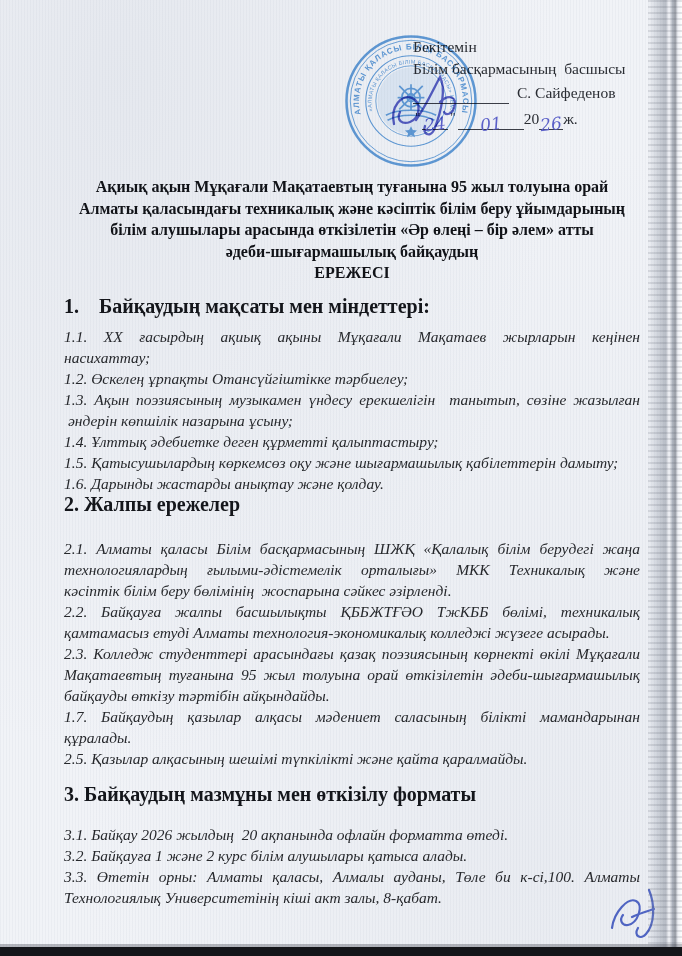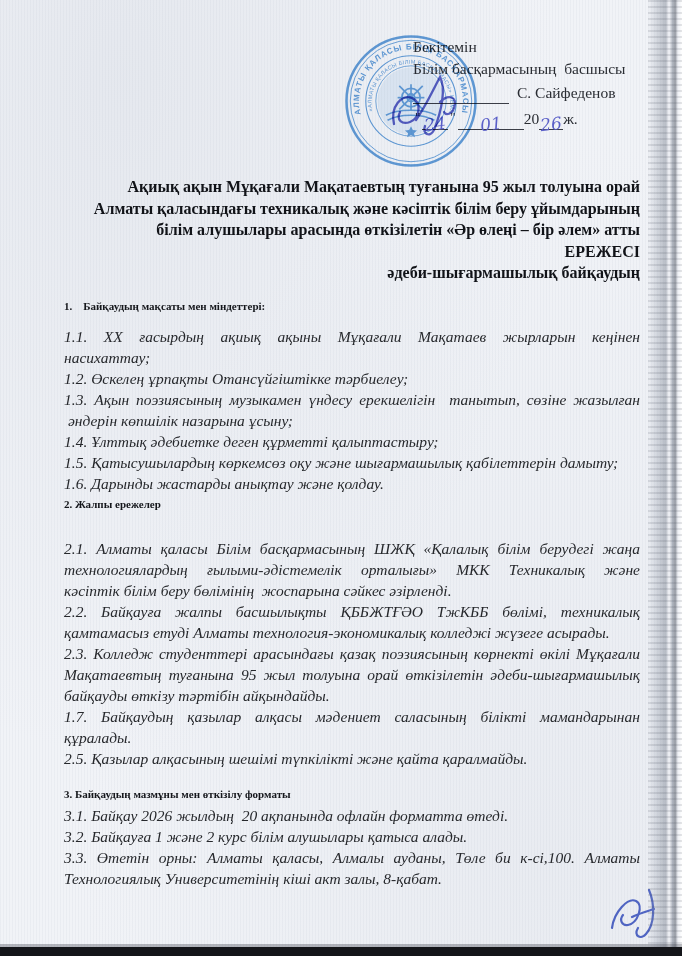--- a/index.html
+++ b/index.html
@@ -6,25 +6,25 @@
   body{width:682px;height:956px;overflow:hidden;position:relative;
        font-family:"Liberation Serif","DejaVu Serif",serif;
        background:#f1f3f7;}
   .paper-texture{position:absolute;inset:0;pointer-events:none;z-index:1;
        background:
          repeating-linear-gradient(90deg, rgba(185,192,205,.13) 0 1px, transparent 1px 3px),
          radial-gradient(ellipse at 18% 8%, rgba(176,184,200,.18), transparent 55%),
          radial-gradient(ellipse at 80% 90%, rgba(200,206,218,.20), transparent 60%);}
   .content{position:relative;z-index:5;padding:176px 42px 0 64px;color:#26282c;}
   .title-block{text-align:center;font-weight:bold;color:#111318;font-size:16px;line-height:21.5px;}
-  .title-line{white-space:pre-wrap;text-align:right;}
-  .section-heading{font-weight:bold;font-size:11px;line-height:21px;white-space:pre-wrap;color:#14161b;}
+  .title-line{white-space:pre-wrap;}
+  .section-heading{font-weight:bold;font-size:20px;line-height:21px;white-space:pre-wrap;color:#14161b;}
   .h1{margin-top:12px;margin-bottom:9px;}
   .h2{margin-bottom:23px;}
-  .h3{margin-top:15px;}
+  .h3{margin-top:15px;margin-bottom:19px;}
   .line{font-size:15.5px;line-height:21px;white-space:pre-wrap;color:#26282c;font-style:italic;}
   .line.j{text-align:justify;text-align-last:justify;}
   
   .approval{position:absolute;left:413px;top:36px;z-index:10;font-size:15.5px;line-height:21.8px;color:#2a2d33;width:240px;}
   .approval .row{white-space:pre-wrap;}
   .sig-row{display:flex;align-items:flex-end;margin-top:0;height:24px;}
   .sig-underline{display:inline-block;width:96px;border-bottom:1.2px solid #3a3d46;height:18px;margin-right:8px;}
   .date-row{display:flex;align-items:flex-end;height:24px;margin-top:2px;}
   .slot{display:inline-block;border-bottom:1.2px solid #3a3d46;height:18px;text-align:center;}
   .slot-day{width:26px;}
@@ -105,22 +105,22 @@
     <span class="slot slot-year"><span class="hand">26</span></span>
     <span>ж.</span>
   </div>
 </div>
 
 <div class="content">
   <div class="title-block">
     <div class="title-line">Ақиық ақын Мұқағали Мақатаевтың туғанына 95 жыл толуына орай</div>
     <div class="title-line">Алматы қаласындағы техникалық және кәсіптік білім беру ұйымдарының</div>
     <div class="title-line">білім алушылары арасында өткізілетін «Әр өлеңі – бір әлем» атты</div>
+    <div class="title-line">әдеби-шығармашылық байқаудың</div>
     <div class="title-line">ЕРЕЖЕСІ</div>
-    <div class="title-line">әдеби-шығармашылық байқаудың</div>
   </div>
 
   <div class="section-heading h1">1.&nbsp;&nbsp;&nbsp;&nbsp;Байқаудың мақсаты мен міндеттері:</div>
   <div class="line j">1.1. ХХ ғасырдың ақиық ақыны Мұқағали Мақатаев жырларын кеңінен</div>
   <div class="line">насихаттау;</div>
   <div class="line">1.2. Өскелең ұрпақты Отансүйгіштікке тәрбиелеу;</div>
   <div class="line j">1.3. Ақын поэзиясының музыкамен үндесу ерекшелігін  танытып, сөзіне жазылған</div>
   <div class="line">&nbsp;әндерін көпшілік назарына ұсыну;</div>
   <div class="line">1.4. Ұлттық әдебиетке деген құрметті қалыптастыру;</div>
   <div class="line">1.5. Қатысушылардың көркемсөз оқу және шығармашылық қабілеттерін дамыту;</div>

